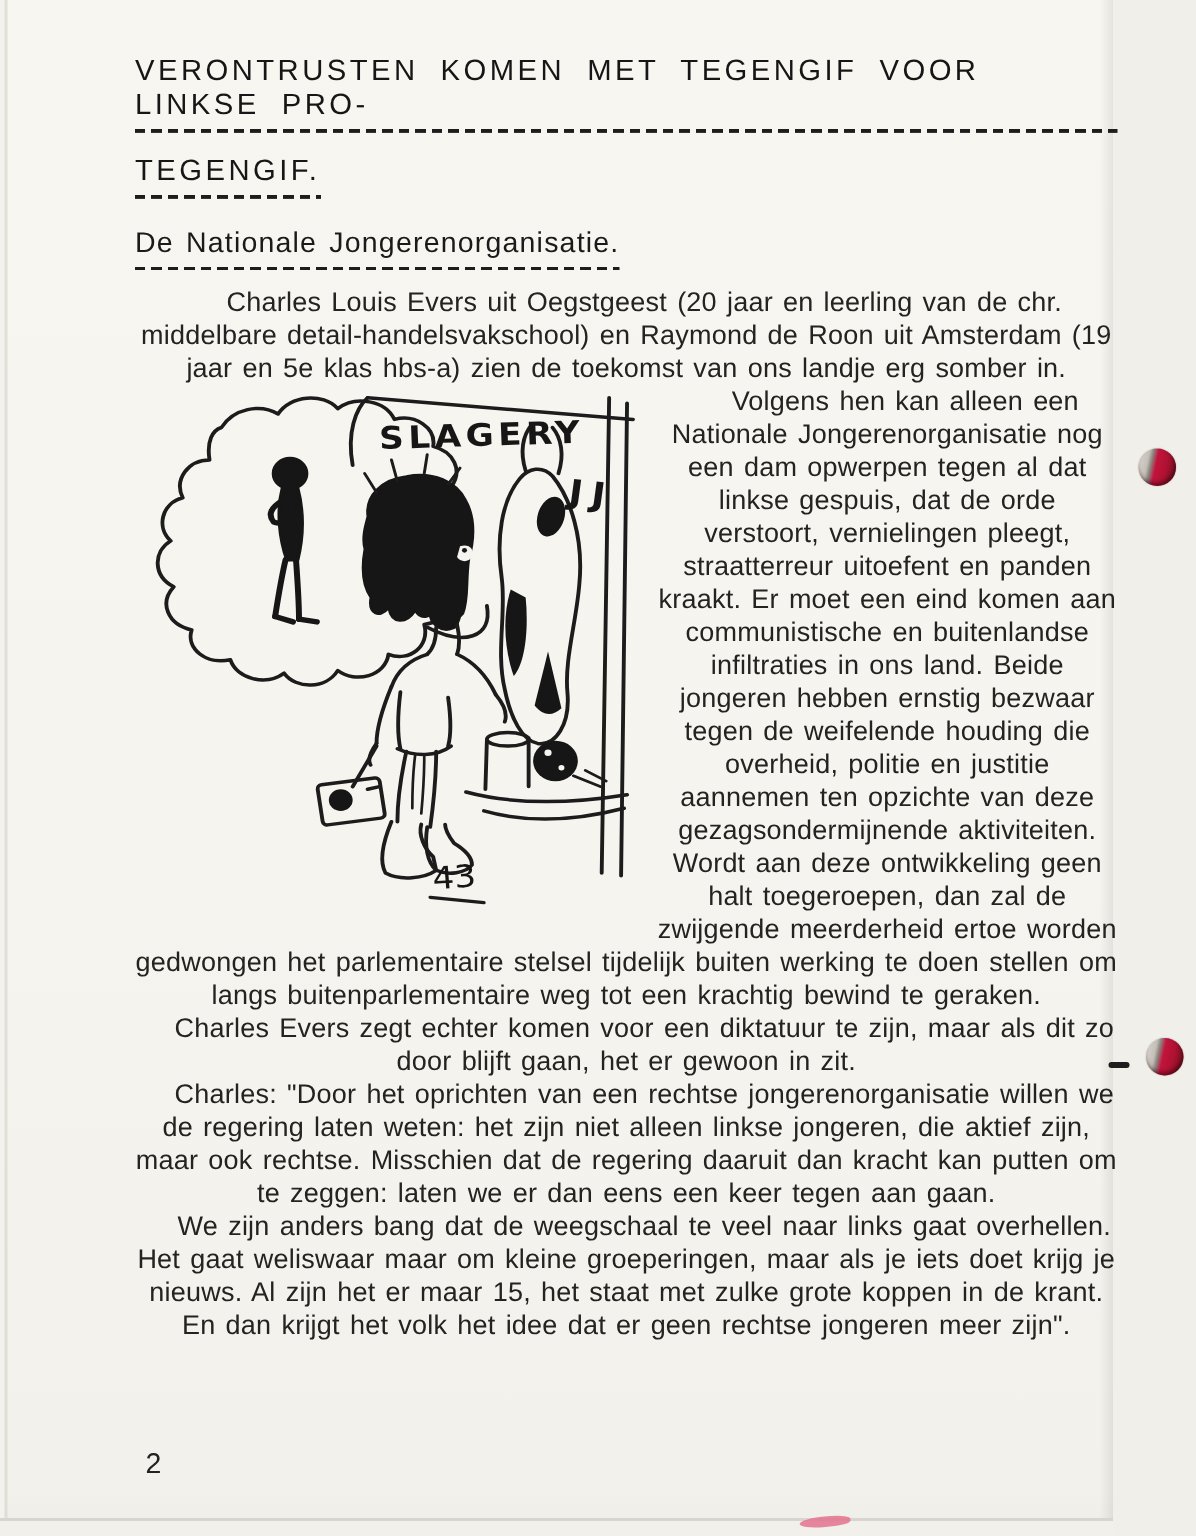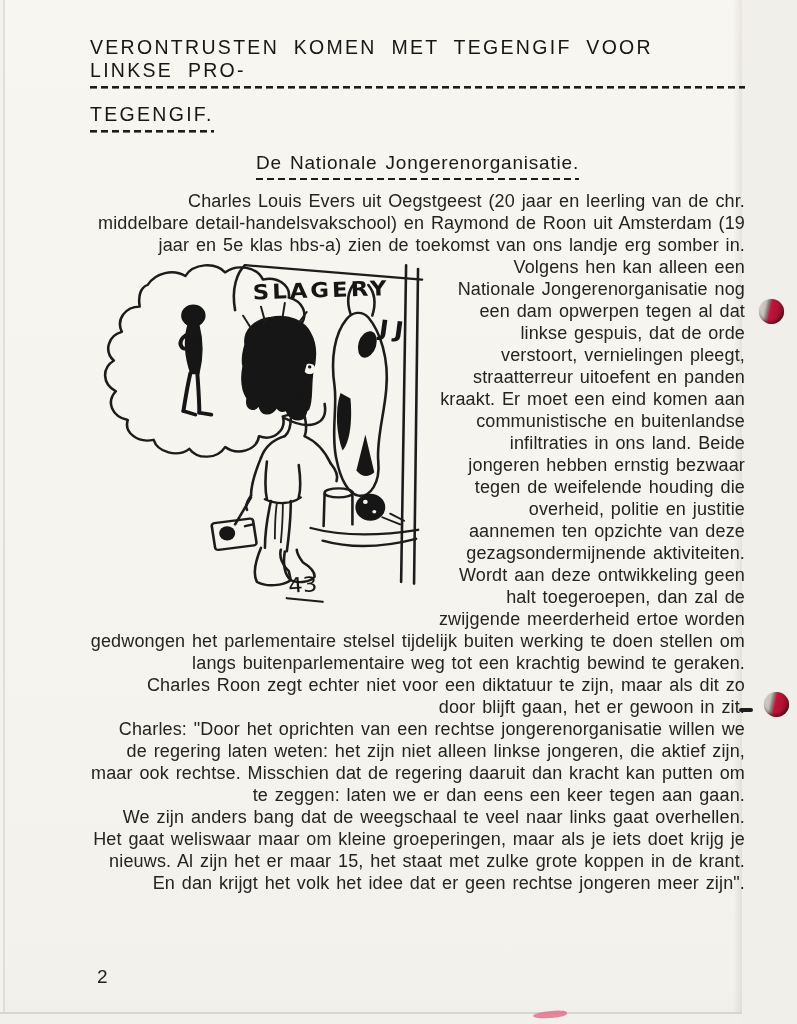--- a/index.html
+++ b/index.html
@@ -47,34 +47,33 @@
   }
   .title-line span{
     display:inline-block;
     font-size:19.5px;font-weight:400;letter-spacing:2.3px;word-spacing:7px;
     color:#161616;
     padding-bottom:7px;
     background:repeating-linear-gradient(90deg,#1d1d1d 0 7px,rgba(0,0,0,0) 7px 11px) left bottom / 100% 2.6px no-repeat;
   }
   .subtitle{
     margin:19px 0 10px 0;
-    text-align:center;
   }
   .subtitle span{
     display:inline-block;
     font-size:19px;font-weight:400;letter-spacing:.8px;word-spacing:2px;
     color:#1a1a1a;
     padding-bottom:6px;
     background:repeating-linear-gradient(90deg,#1d1d1d 0 7px,rgba(0,0,0,0) 7px 11px) left bottom / 100% 2.4px no-repeat;
   }
   p.body{
     margin:0;font-size:18px;line-height:22px;
     letter-spacing:.15px;word-spacing:1.6px;
     text-indent:24px;color:#242322;
-    text-align:right;
+    text-align:center;
   }
   figure.illustration{
     float:left;width:338px;height:360px;
     margin:2px 14px 2px -4px;padding:0;
   }
   .page-num{
     position:absolute;left:97px;top:966px;
     font-size:19px;color:#222;letter-spacing:.5px;
   }
   .grommet{
@@ -186,21 +185,21 @@
 
           <path d="M202 378 L238 382" stroke-width="2.4"></path>
         </g>
         <text x="168" y="46" transform="rotate(-2 168 46)" font-size="23" letter-spacing="3" font-family="DejaVu Sans, sans-serif" font-weight="bold" fill="#161616">SLAGERY</text>
         <text x="294" y="86" transform="rotate(7 294 86)" font-size="25" letter-spacing="6" font-family="DejaVu Sans, sans-serif" font-weight="bold" fill="#161616">JJ</text>
         <text x="204" y="372" transform="rotate(-4 204 372)" font-size="23" font-family="DejaVu Sans, sans-serif" fill="#161616">43</text>
       </svg>
     </figure>
 
     <p class="body">Volgens hen kan alleen een Nationale Jongerenorganisatie nog een dam opwerpen tegen al dat linkse gespuis, dat de orde verstoort, vernielingen pleegt, straatterreur uitoefent en panden kraakt. Er moet een eind komen aan communistische en buitenlandse infiltraties in ons land. Beide jongeren hebben ernstig bezwaar tegen de weifelende houding die overheid, politie en justitie aannemen ten opzichte van deze gezagsondermijnende aktiviteiten. Wordt aan deze ontwikkeling geen halt toegeroepen, dan zal de zwijgende meerderheid ertoe worden gedwongen het parlementaire stelsel tijdelijk buiten werking te doen stellen om langs buitenparlementaire weg tot een krachtig bewind te geraken.</p>
-    <p class="body">Charles Roon zegt echter niet voor een diktatuur te zijn, maar als dit zo door blijft gaan, het er gewoon in zit.</p>
+    <p class="body">Charles Evers zegt echter komen voor een diktatuur te zijn, maar als dit zo door blijft gaan, het er gewoon in zit.</p>
     <p class="body">Charles: "Door het oprichten van een rechtse jongerenorganisatie willen we de regering laten weten: het zijn niet alleen linkse jongeren, die aktief zijn, maar ook rechtse. Misschien dat de regering daaruit dan kracht kan putten om te zeggen: laten we er dan eens een keer tegen aan gaan.</p>
     <p class="body">We zijn anders bang dat de weegschaal te veel naar links gaat overhellen. Het gaat weliswaar maar om kleine groeperingen, maar als je iets doet krijg je nieuws. Al zijn het er maar 15, het staat met zulke grote koppen in de krant. En dan krijgt het volk het idee dat er geen rechtse jongeren meer zijn".</p>
   </div>
 
   <div class="page-num">2</div>
 
   <div class="grommet g1"></div>
   <div class="grommet g2"></div>
   <div class="stray-dash"></div>
 

